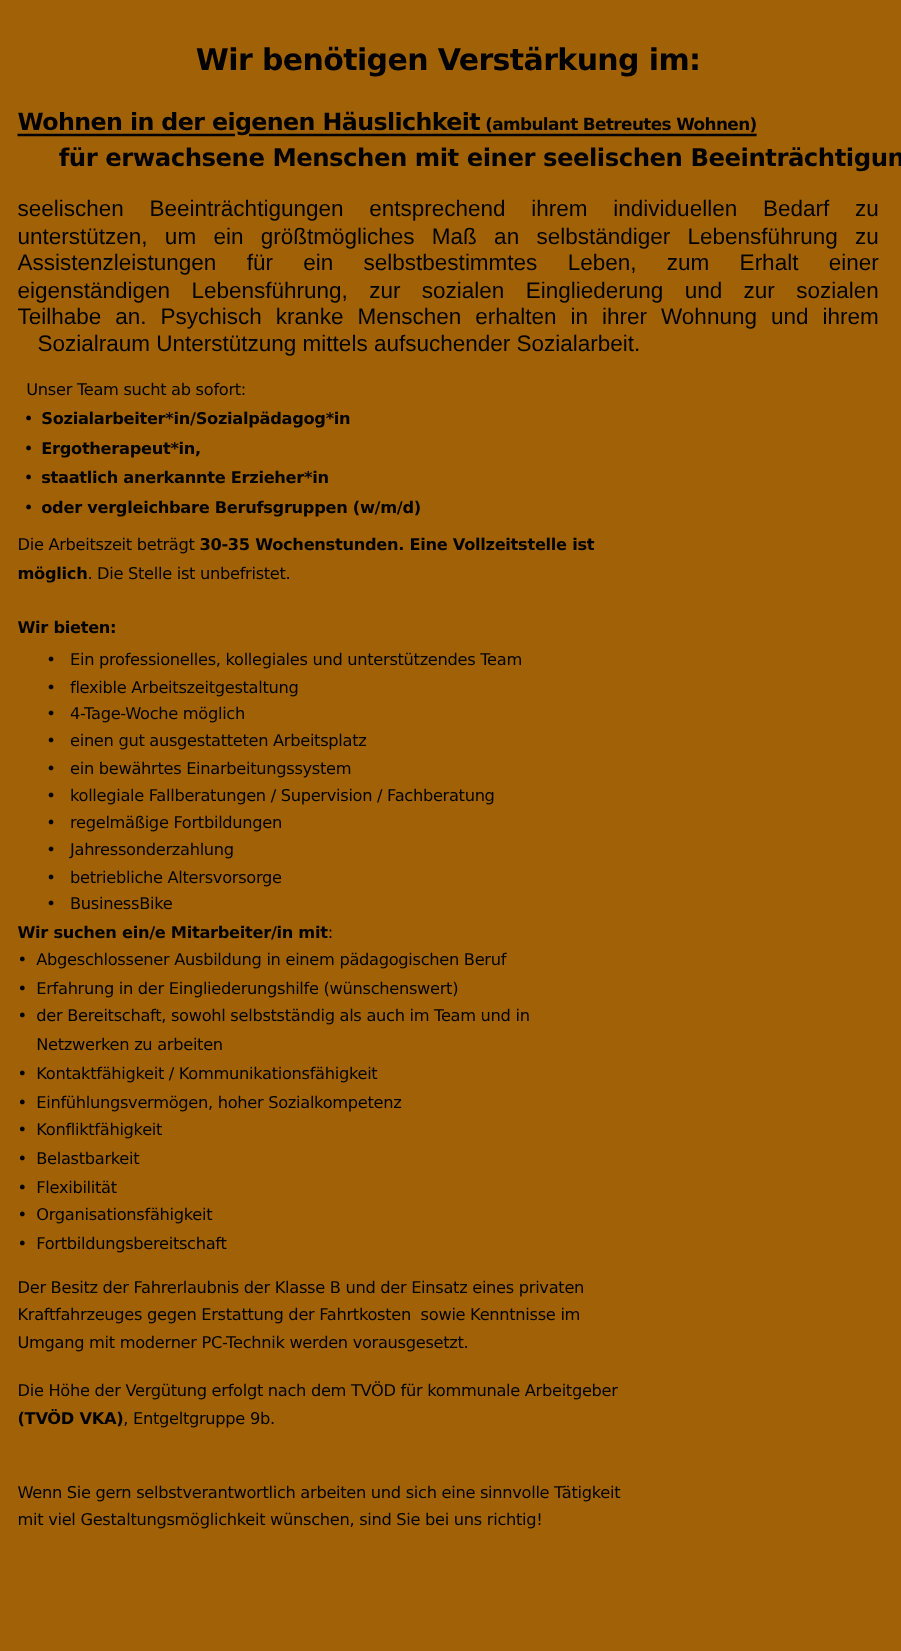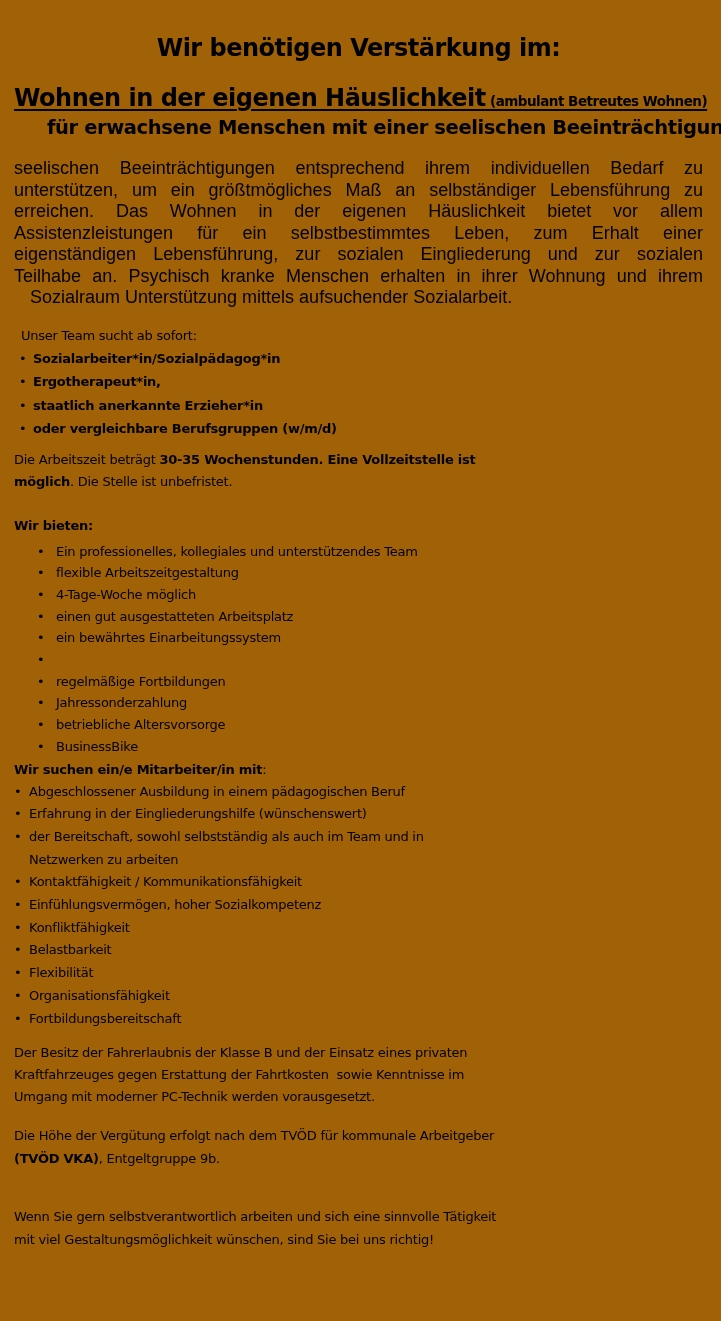--- a/index.html
+++ b/index.html
@@ -34,21 +34,21 @@
   
   .jobtitle {
     font-weight: bold;
     white-space: nowrap;
     text-decoration: underline;
     text-decoration-thickness: 2px;
     text-underline-offset: 3px;
     line-height: 28px;
     letter-spacing: -0.5px;
   }
-  .jt-main  { font-size: 24px; }
+  .jt-main  { font-size: 19px; }
   .jt-annex { font-size: 13.5px; }
   .subtitle {
     font-size: 19.5px;
     font-weight: bold;
     line-height: 26px;
     white-space: nowrap;
     letter-spacing: -0.4px;
     margin-left: 33px;
   }
 
@@ -105,21 +105,20 @@
 <div class="page">
 
   <h1 class="title">Wir benötigen Verstärkung im:</h1>
 
   <div class="jobtitle"><span class="jt-main">Wohnen in der eigenen Häuslichkeit</span><span class="jt-annex"> (ambulant Betreutes Wohnen)</span></div>
   <div class="subtitle">für erwachsene Menschen mit einer seelischen Beeinträchtigung</div>
 
   <div class="intro">
     <div class="jline">seelischen Beeinträchtigungen entsprechend ihrem individuellen Bedarf zu</div>
     <div class="jline">unterstützen, um ein größtmögliches Maß an selbständiger Lebensführung zu</div>
-    <div class="jline">erreichen. Das Wohnen in der eigenen Häuslichkeit bietet vor allem</div>
     <div class="jline">Assistenzleistungen für ein selbstbestimmtes Leben, zum Erhalt einer</div>
     <div class="jline">eigenständigen Lebensführung, zur sozialen Eingliederung und zur sozialen</div>
     <div class="jline">Teilhabe an. Psychisch kranke Menschen erhalten in ihrer Wohnung und ihrem</div>
     <div class="jline last">Sozialraum Unterstützung mittels aufsuchender Sozialarbeit.</div>
   </div>
 
   <div class="team body-txt">
     <div class="team-head">Unser Team sucht ab sofort:</div>
     <ul class="team-list">
       <li>
@@ -164,20 +163,21 @@
       <li>
           <span class="bullet">•</span>
           <span class="txt">einen gut ausgestatteten Arbeitsplatz</span>
         </li>
       <li>
           <span class="bullet">•</span>
           <span class="txt">ein bewährtes Einarbeitungssystem</span>
         </li>
       <li>
           <span class="bullet">•</span>
+          <span class="txt">kollegiale Fallberatungen / Supervision / Fachberatung</span>
         </li>
       <li>
           <span class="bullet">•</span>
           <span class="txt">regelmäßige Fortbildungen</span>
         </li>
       <li>
           <span class="bullet">•</span>
           <span class="txt">Jahressonderzahlung</span>
         </li>
       <li>

